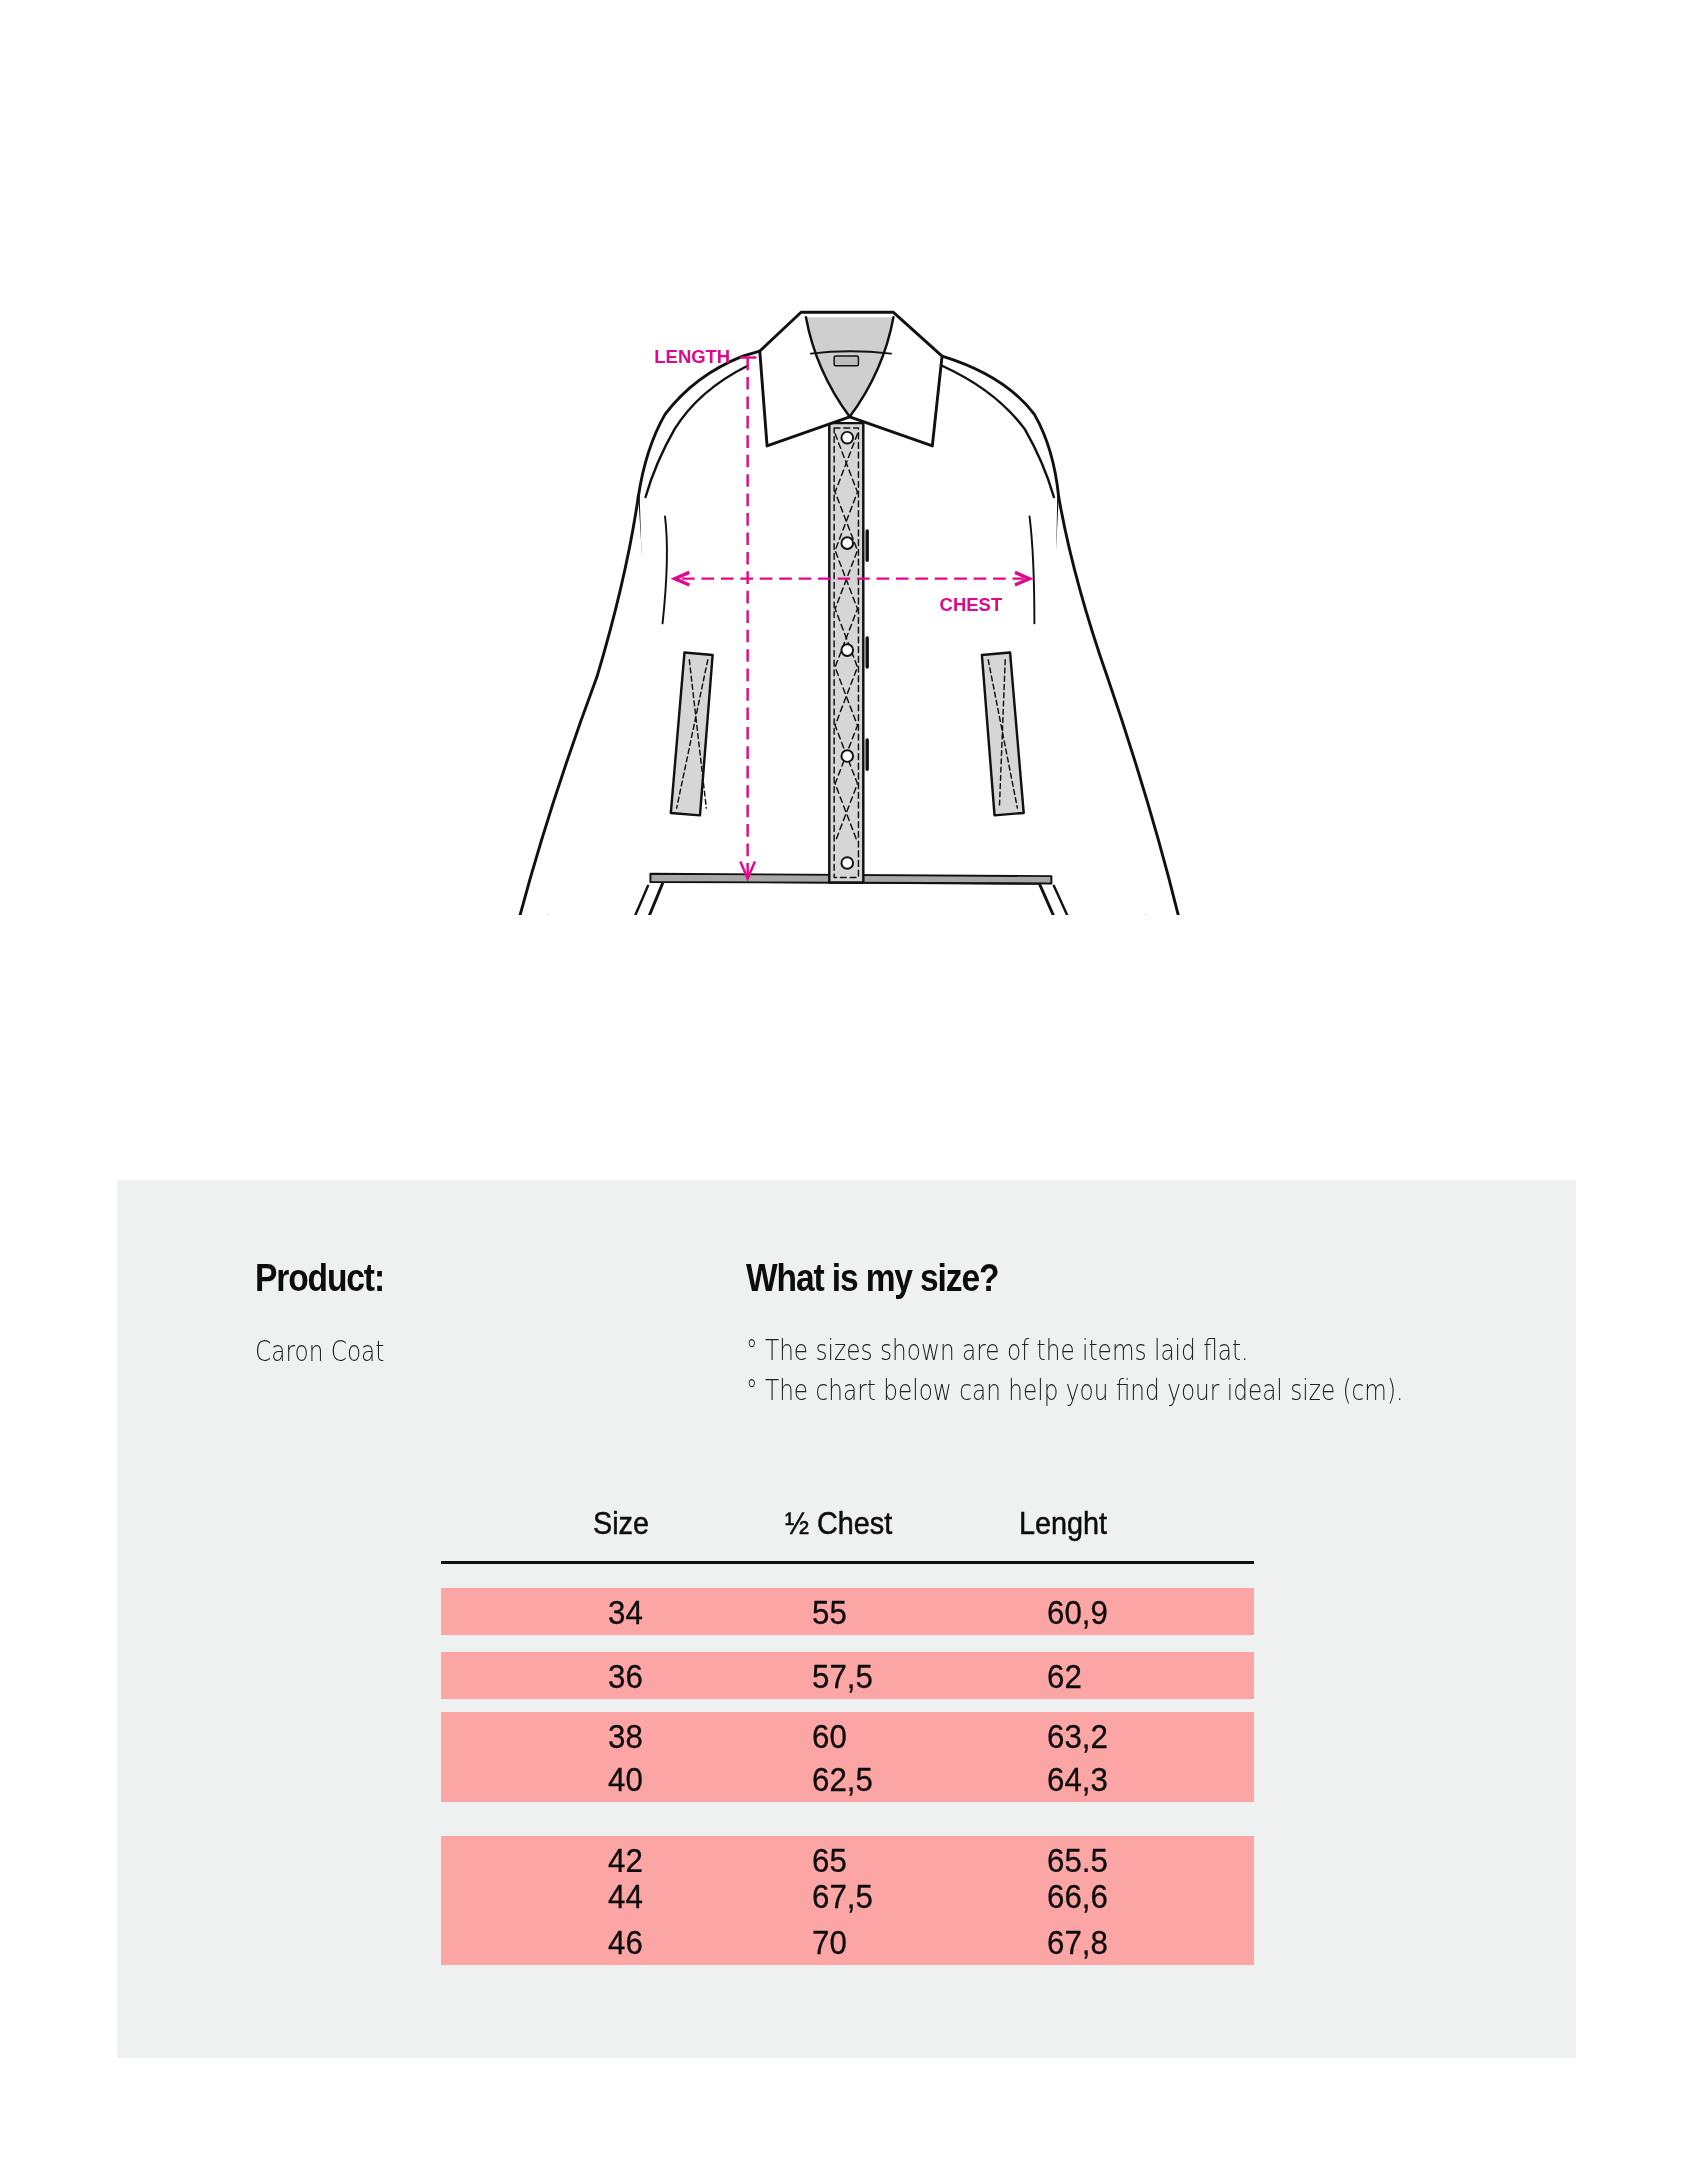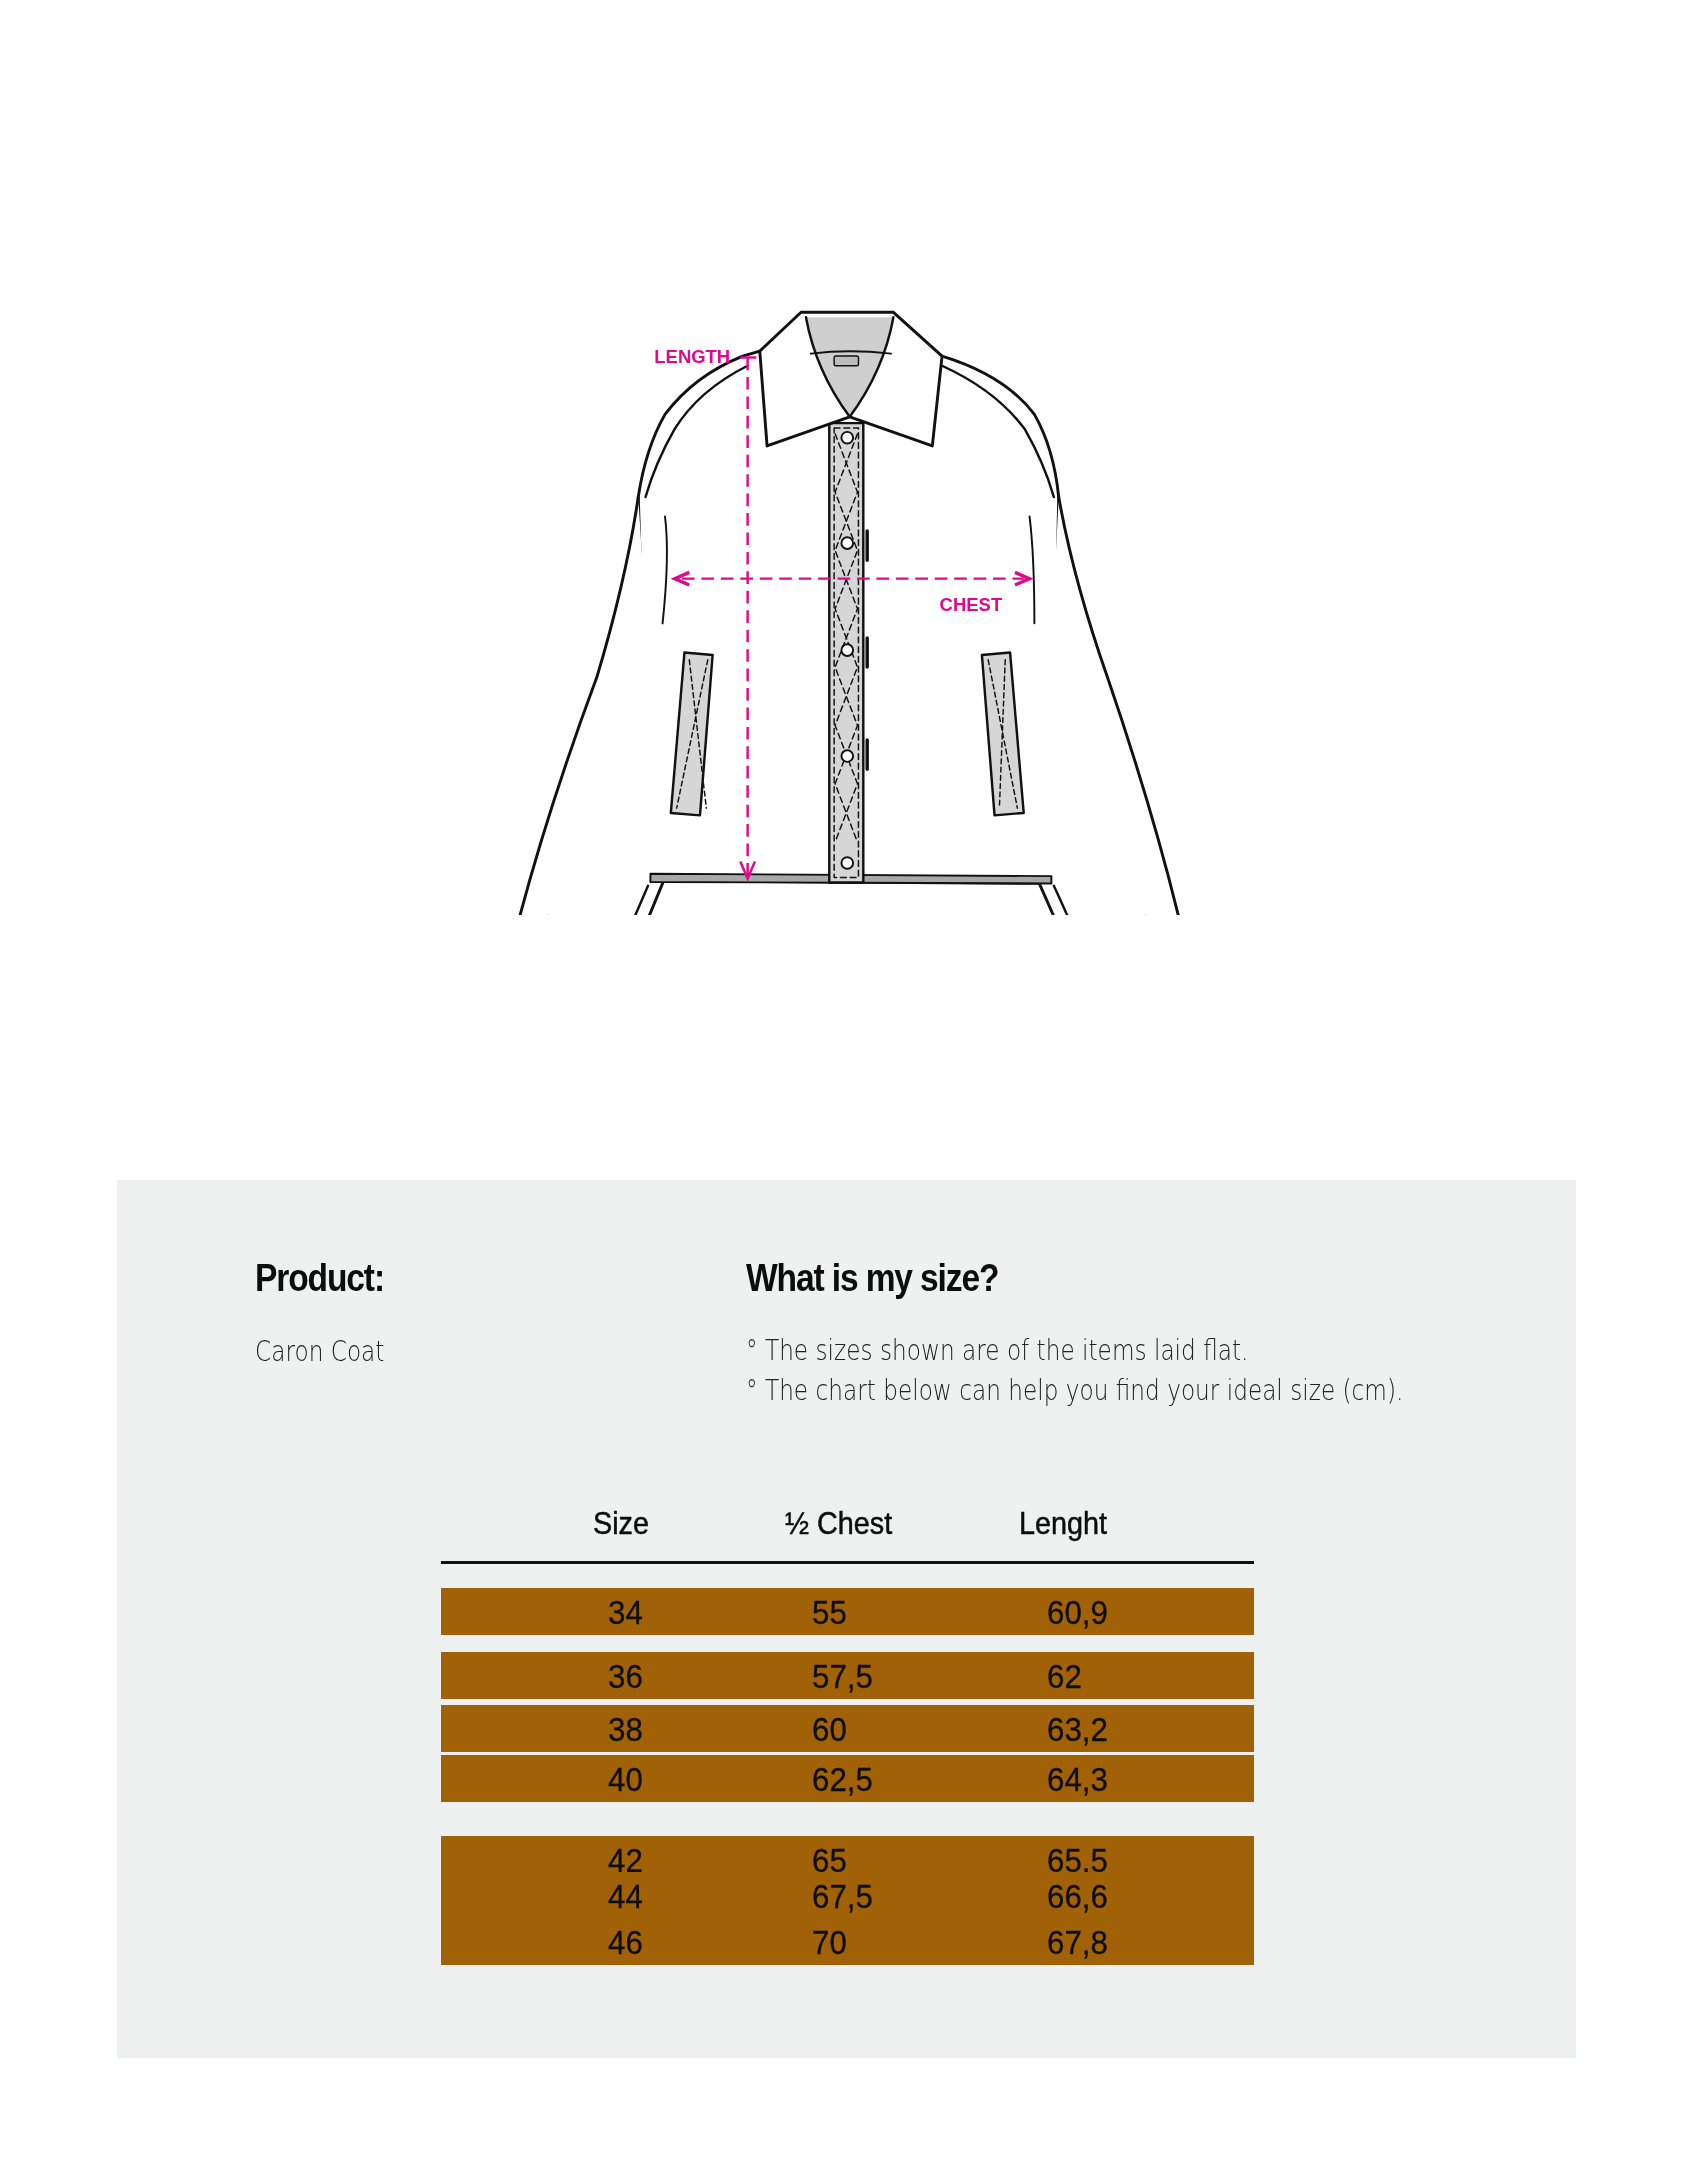--- a/index.html
+++ b/index.html
@@ -30,21 +30,21 @@
   .th { font-family:"Liberation Sans", sans-serif; font-size:32px; font-weight:normal; line-height:1;
         color:#0d0d0d; white-space:nowrap; transform:scaleX(0.90); transform-origin:left top;
         -webkit-text-stroke:0.5px #0d0d0d; }
   #th-size   { left:593px;  top:1507px; }
   #th-chest  { left:785px;  top:1507px; }
   #th-length { left:1019px; top:1507px; }
 
   #header-rule { left:441px; top:1561px; width:813px; height:2.5px; background:#111; }
 
   #size-table { left:441px; top:1588px; width:813px; }
-  .row { position:absolute; left:0; width:813px; height:47px; background:#a16207; }
+  .row { position:absolute; left:0; width:813px; height:47px; background:#fca5a5; }
   .cell { position:absolute; top:6.8px; font-family:"Liberation Sans", sans-serif; font-size:34px;
           line-height:34px; color:#0d0d0d; white-space:nowrap; transform:scaleX(0.92);
           transform-origin:left top; -webkit-text-stroke:0.3px #0d0d0d; }
   .c-size   { left:167px; }
   .c-chest  { left:371px; }
   .c-length { left:606px; }
 </style>
 </head>
 <body>
 
@@ -136,21 +136,21 @@
   <div class="row" style="top:0px">
     <span class="cell c-size">34</span>
     <span class="cell c-chest">55</span>
     <span class="cell c-length">60,9</span>
   </div>
   <div class="row" style="top:64px">
     <span class="cell c-size">36</span>
     <span class="cell c-chest">57,5</span>
     <span class="cell c-length">62</span>
   </div>
-  <div class="row" style="top:117px">
+  <div class="row" style="top:124px">
     <span class="cell c-size">38</span>
     <span class="cell c-chest">60</span>
     <span class="cell c-length">63,2</span>
   </div>
   <div class="row" style="top:167px">
     <span class="cell c-size">40</span>
     <span class="cell c-chest">62,5</span>
     <span class="cell c-length">64,3</span>
   </div>
   <div class="row" style="top:248px">

